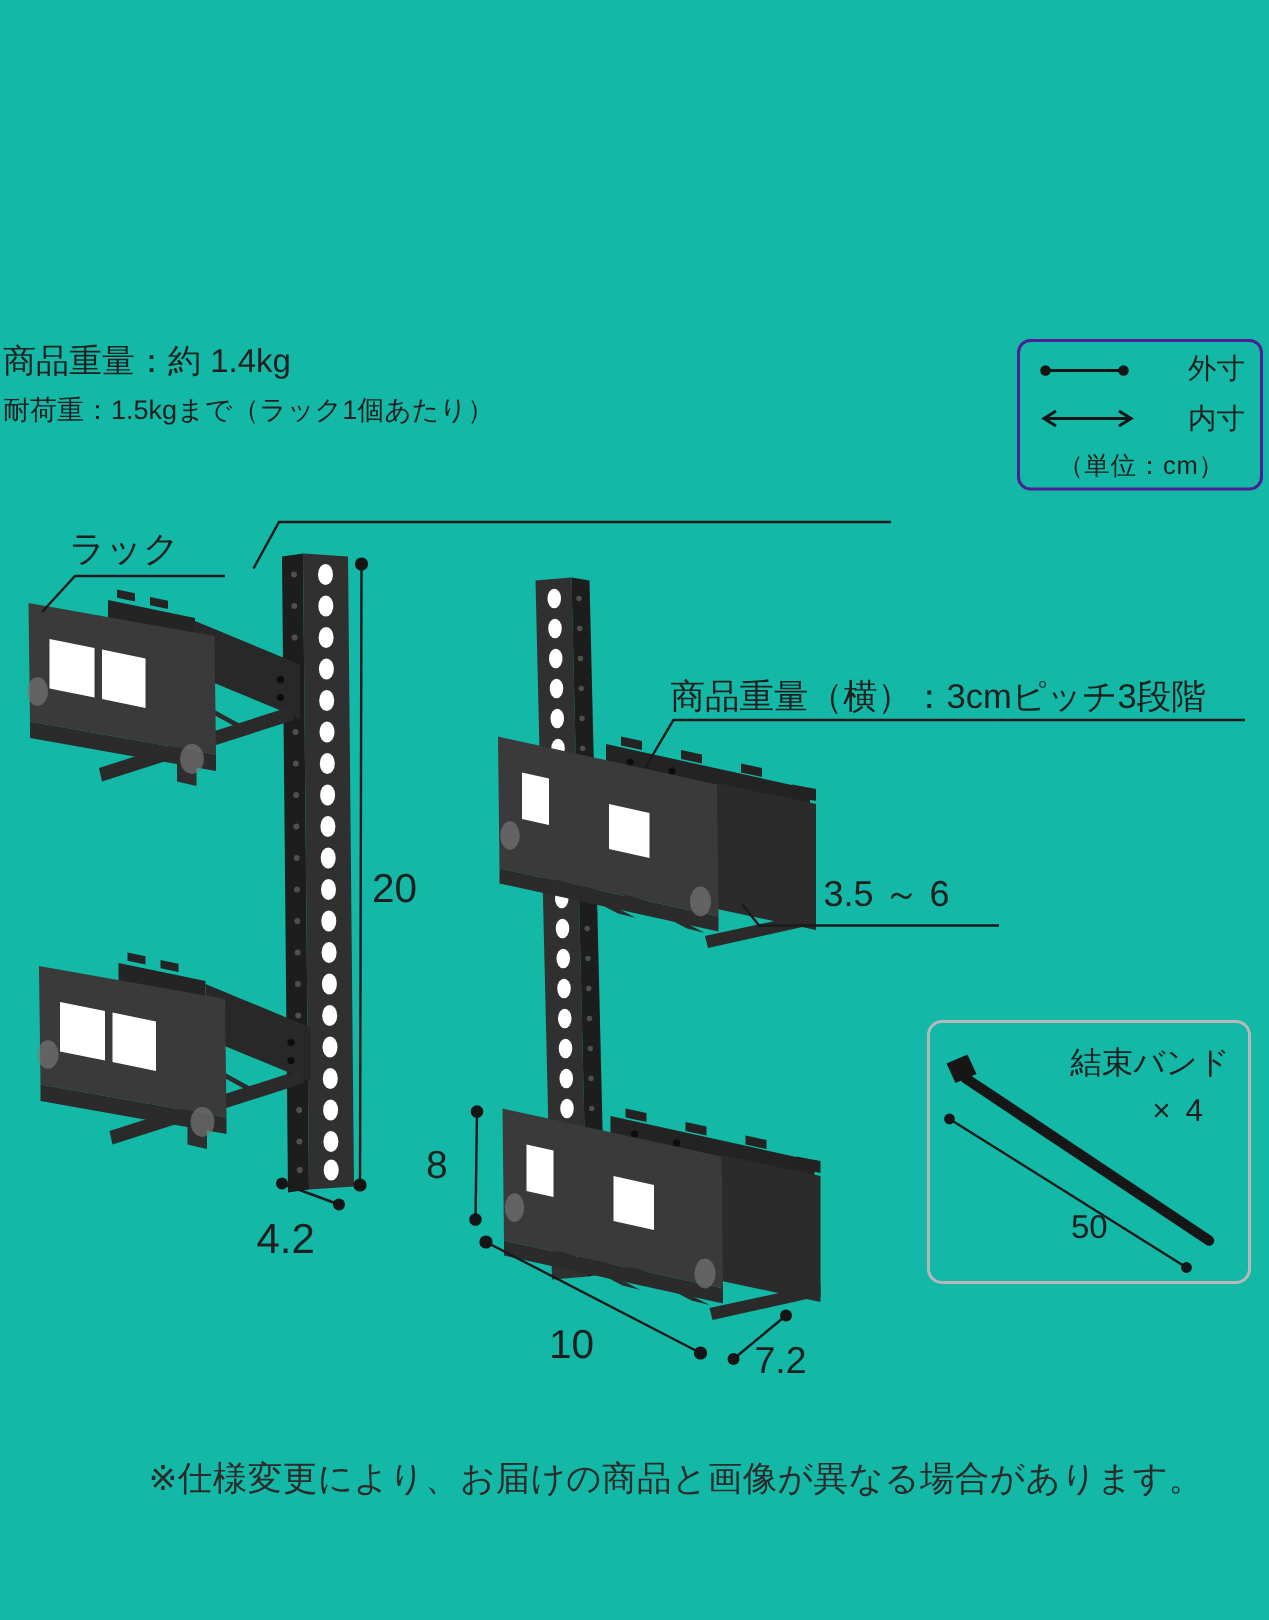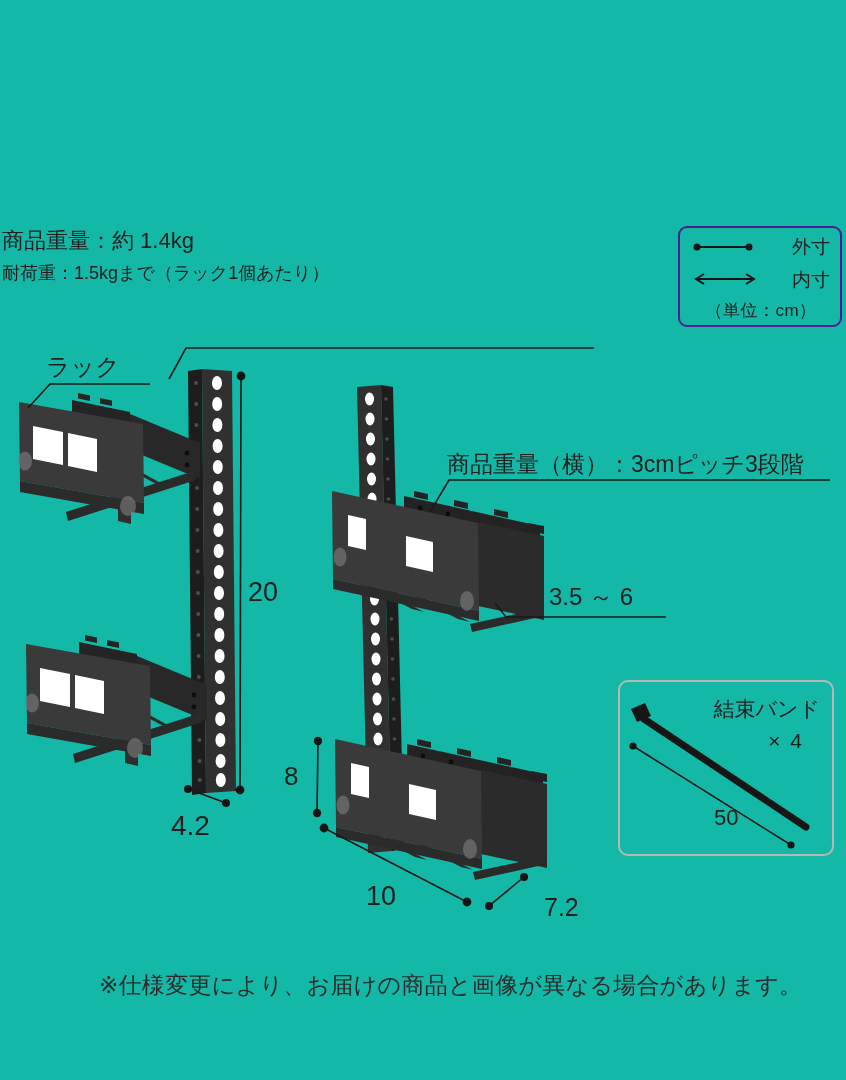--- a/index.html
+++ b/index.html
@@ -19,21 +19,21 @@
   .legend-row{display:flex;align-items:center;justify-content:space-between;height:24px;}
   .legend-row .txt{font-size:19px;}
   .legend-unit{font-size:17px;text-align:center;letter-spacing:.5px;}
   .t-bracket{left:228px;top:316px;font-size:23px;}
   .t-rack{left:46px;top:352px;font-size:24px;}
   .t-rail{left:447px;top:450px;font-size:23px;}
   .t-42{left:248px;top:576px;font-size:27px;}
   .t-42w{left:171px;top:808px;font-size:28px;}
   .t-8{left:284px;top:760px;font-size:26px;}
   .t-16{left:366px;top:880px;font-size:27px;}
-  .t-72{left:503px;top:892px;font-size:25px;margin-left:41px;}
+  .t-72{left:503px;top:892px;font-size:25px;}
   .t-356{left:549px;top:582px;font-size:24px;}
   .tie-box{
     left:618px;top:680px;width:212px;height:172px;border:2px solid #b8b8b8;border-radius:10px;
   }
   .tie-name{position:absolute;right:12px;top:14px;font-size:21px;}
   .tie-count{position:absolute;right:28px;top:46px;font-size:21px;letter-spacing:2px;}
   .tie-50{position:absolute;left:50px;top:122px;font-size:22px;margin-left:44px;}
   .t-note{left:99px;top:951px;font-size:23px;color:#2b2b2b;letter-spacing:.3px;margin-top:20px;}
   .dimline{stroke:#1a1a1a;stroke-width:1.6;}
   .dimdot{fill:#151515;}

